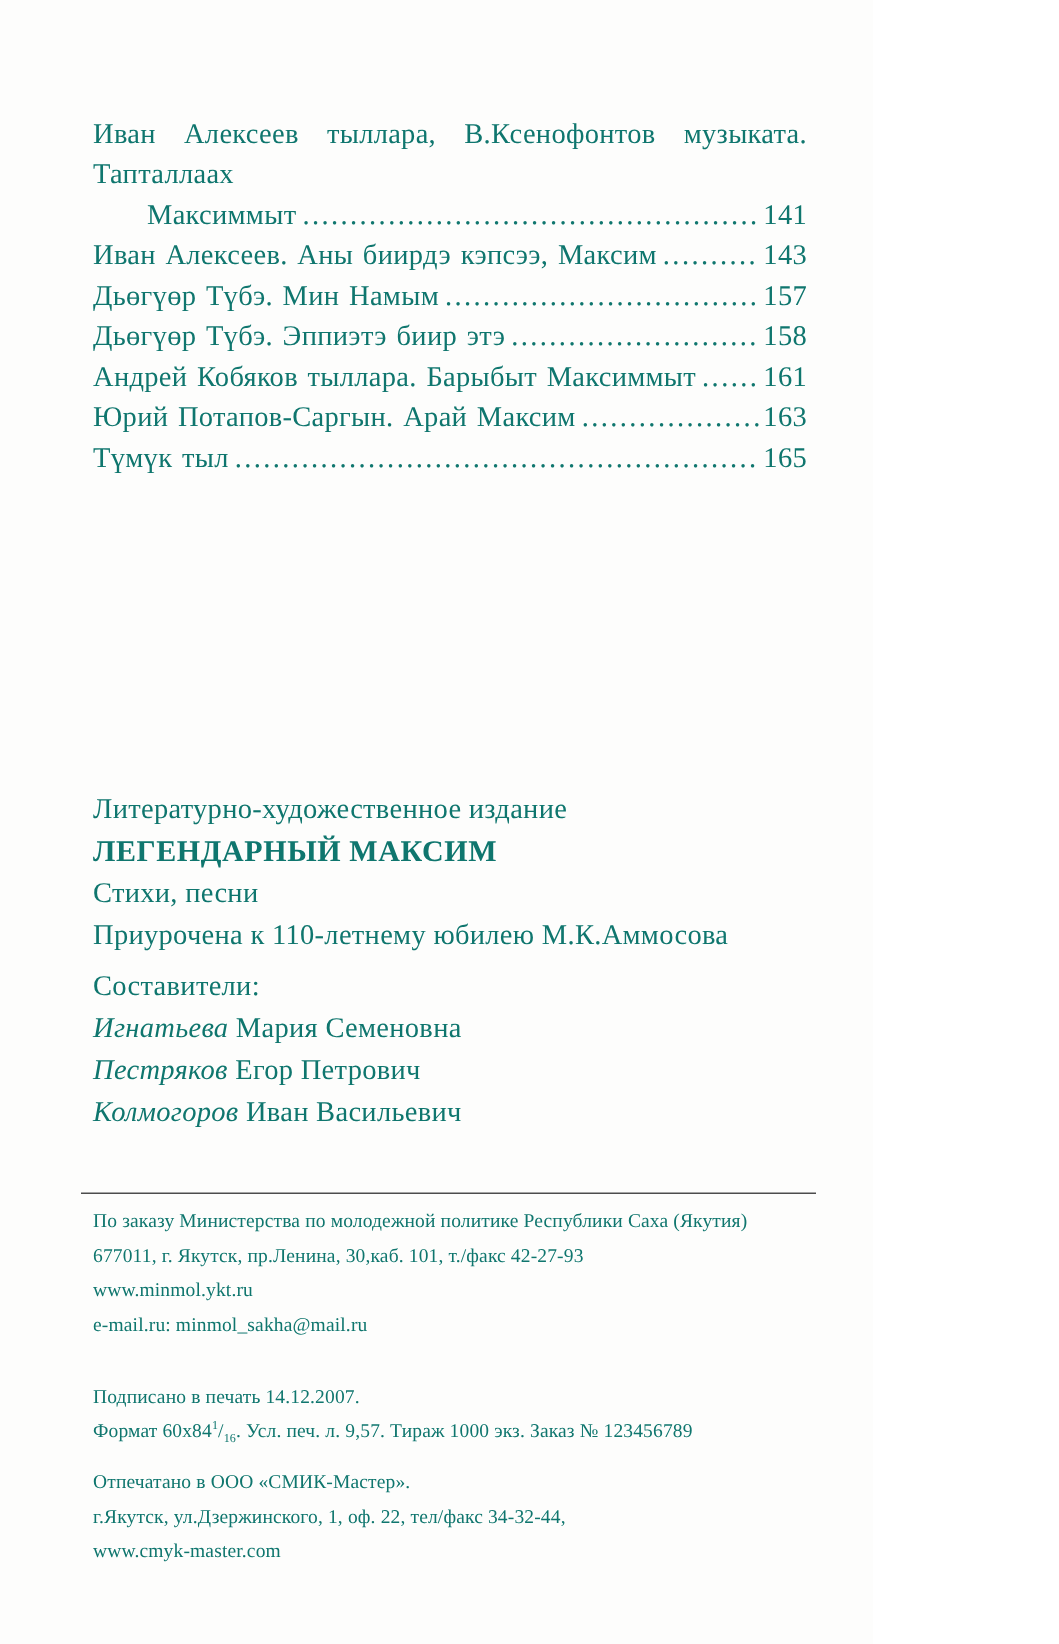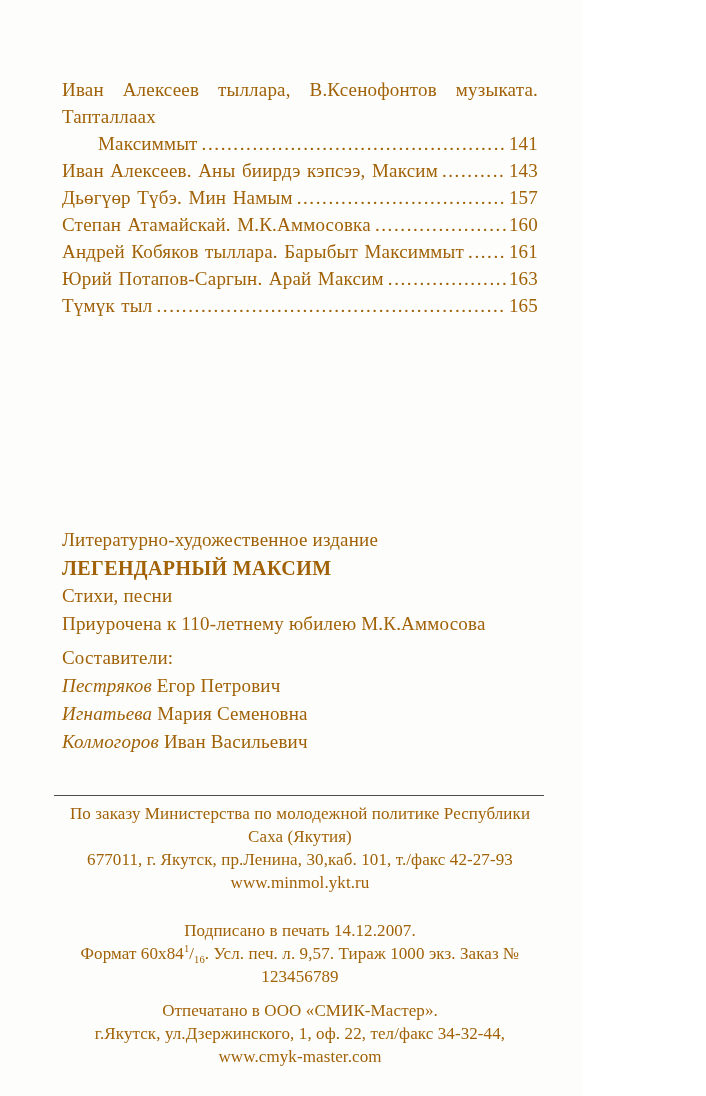--- a/index.html
+++ b/index.html
@@ -5,21 +5,21 @@
   html, body { margin: 0; padding: 0; }
   body {
     width: 706px; height: 1096px;
     background: #ffffff;
     font-family: "Liberation Serif", serif;
   }
   .page {
     box-sizing: border-box;
     width: 582px; height: 1096px;
     background: #fdfdfc;
-    color: #a16207;
+    color: #0f766e;
     padding: 76px 44px 0 62px;
     overflow: hidden;
   }
 
   
   .toc { font-size: 19px; line-height: 27px; letter-spacing: 0.2px; word-spacing: 1.5px; }
   .toc-row { display: flex; align-items: baseline; }
   .toc-row.indent { padding-left: 36px; }
   .toc-text { white-space: nowrap; }
   .toc-row.wrap-head .toc-text {
@@ -45,22 +45,22 @@
 
   
   .divider {
     height: 0; border: 0;
     border-top: 1px solid #4c4c4c;
     margin: 39px -6px 0 -8px;
   }
 
   
   .imprint {
-    text-align: center;
-    font-size: 17px; line-height: 23px;
+    text-align: left;
+    font-size: 13px; line-height: 23px;
     letter-spacing: 0.1px;
   }
   .imprint-group1 { margin-top: 6px; }
   .imprint-group2 { margin-top: 25px; }
   .imprint-group3 { margin-top: 11px; }
   .sup { font-size: 62%; vertical-align: super; line-height: 0; }
   .sub { font-size: 62%; vertical-align: sub; line-height: 0; }
 </style>
 </head>
 <body>
@@ -80,23 +80,23 @@
       <span class="toc-text">Иван Алексеев. Аны биирдэ кэпсээ, Максим</span>
       <span class="toc-dots"></span>
       <span class="toc-page">143</span>
     </div>
     <div class="toc-row">
       <span class="toc-text">Дьөгүөр Түбэ. Мин Намым</span>
       <span class="toc-dots"></span>
       <span class="toc-page">157</span>
     </div>
     <div class="toc-row">
-      <span class="toc-text">Степан Атамайскай. М.К.Аммосовка</span>
+      <span class="toc-text">Дьөгүөр Түбэ. Эппиэтэ биир этэ</span>
       <span class="toc-dots"></span>
-      <span class="toc-page">160</span>
+      <span class="toc-page">158</span>
     </div>
     <div class="toc-row">
       <span class="toc-text">Андрей Кобяков тыллара. Барыбыт Максиммыт</span>
       <span class="toc-dots"></span>
       <span class="toc-page">161</span>
     </div>
     <div class="toc-row">
       <span class="toc-text">Юрий Потапов-Саргын. Арай Максим</span>
       <span class="toc-dots"></span>
       <span class="toc-page">163</span>
@@ -107,32 +107,33 @@
       <span class="toc-page">165</span>
     </div>
   </div>
 
   <div class="edition">
     <div>Литературно-художественное издание</div>
     <div class="edition-title">ЛЕГЕНДАРНЫЙ МАКСИМ</div>
     <div>Стихи, песни</div>
     <div>Приурочена к 110-летнему юбилею М.К.Аммосова</div>
     <div class="compilers-heading">Составители:</div>
+    <div><span class="compiler-surname">Игнатьева</span> <span>Мария Семеновна</span></div>
     <div><span class="compiler-surname">Пестряков</span> <span>Егор Петрович</span></div>
-    <div><span class="compiler-surname">Игнатьева</span> <span>Мария Семеновна</span></div>
     <div><span class="compiler-surname">Колмогоров</span> <span>Иван Васильевич</span></div>
   </div>
 
   <div class="divider"></div>
 
   <div class="imprint">
     <div class="imprint-group1">
       <div>По заказу Министерства по молодежной политике Республики Саха (Якутия)</div>
       <div>677011, г. Якутск, пр.Ленина, 30,каб. 101, т./факс 42-27-93</div>
       <div>www.minmol.ykt.ru</div>
+      <div>e-mail.ru: minmol_sakha@mail.ru</div>
     </div>
     <div class="imprint-group2">
       <div>Подписано в печать 14.12.2007.</div>
       <div><span>Формат 60x84</span><span class="sup">1</span><span>/</span><span class="sub">16</span><span>. Усл. печ. л. 9,57. Тираж 1000 экз. Заказ № 123456789</span></div>
     </div>
     <div class="imprint-group3">
       <div>Отпечатано в ООО «СМИК-Мастер».</div>
       <div>г.Якутск, ул.Дзержинского, 1, оф. 22, тел/факс 34-32-44,</div>
       <div>www.cmyk-master.com</div>
     </div>

